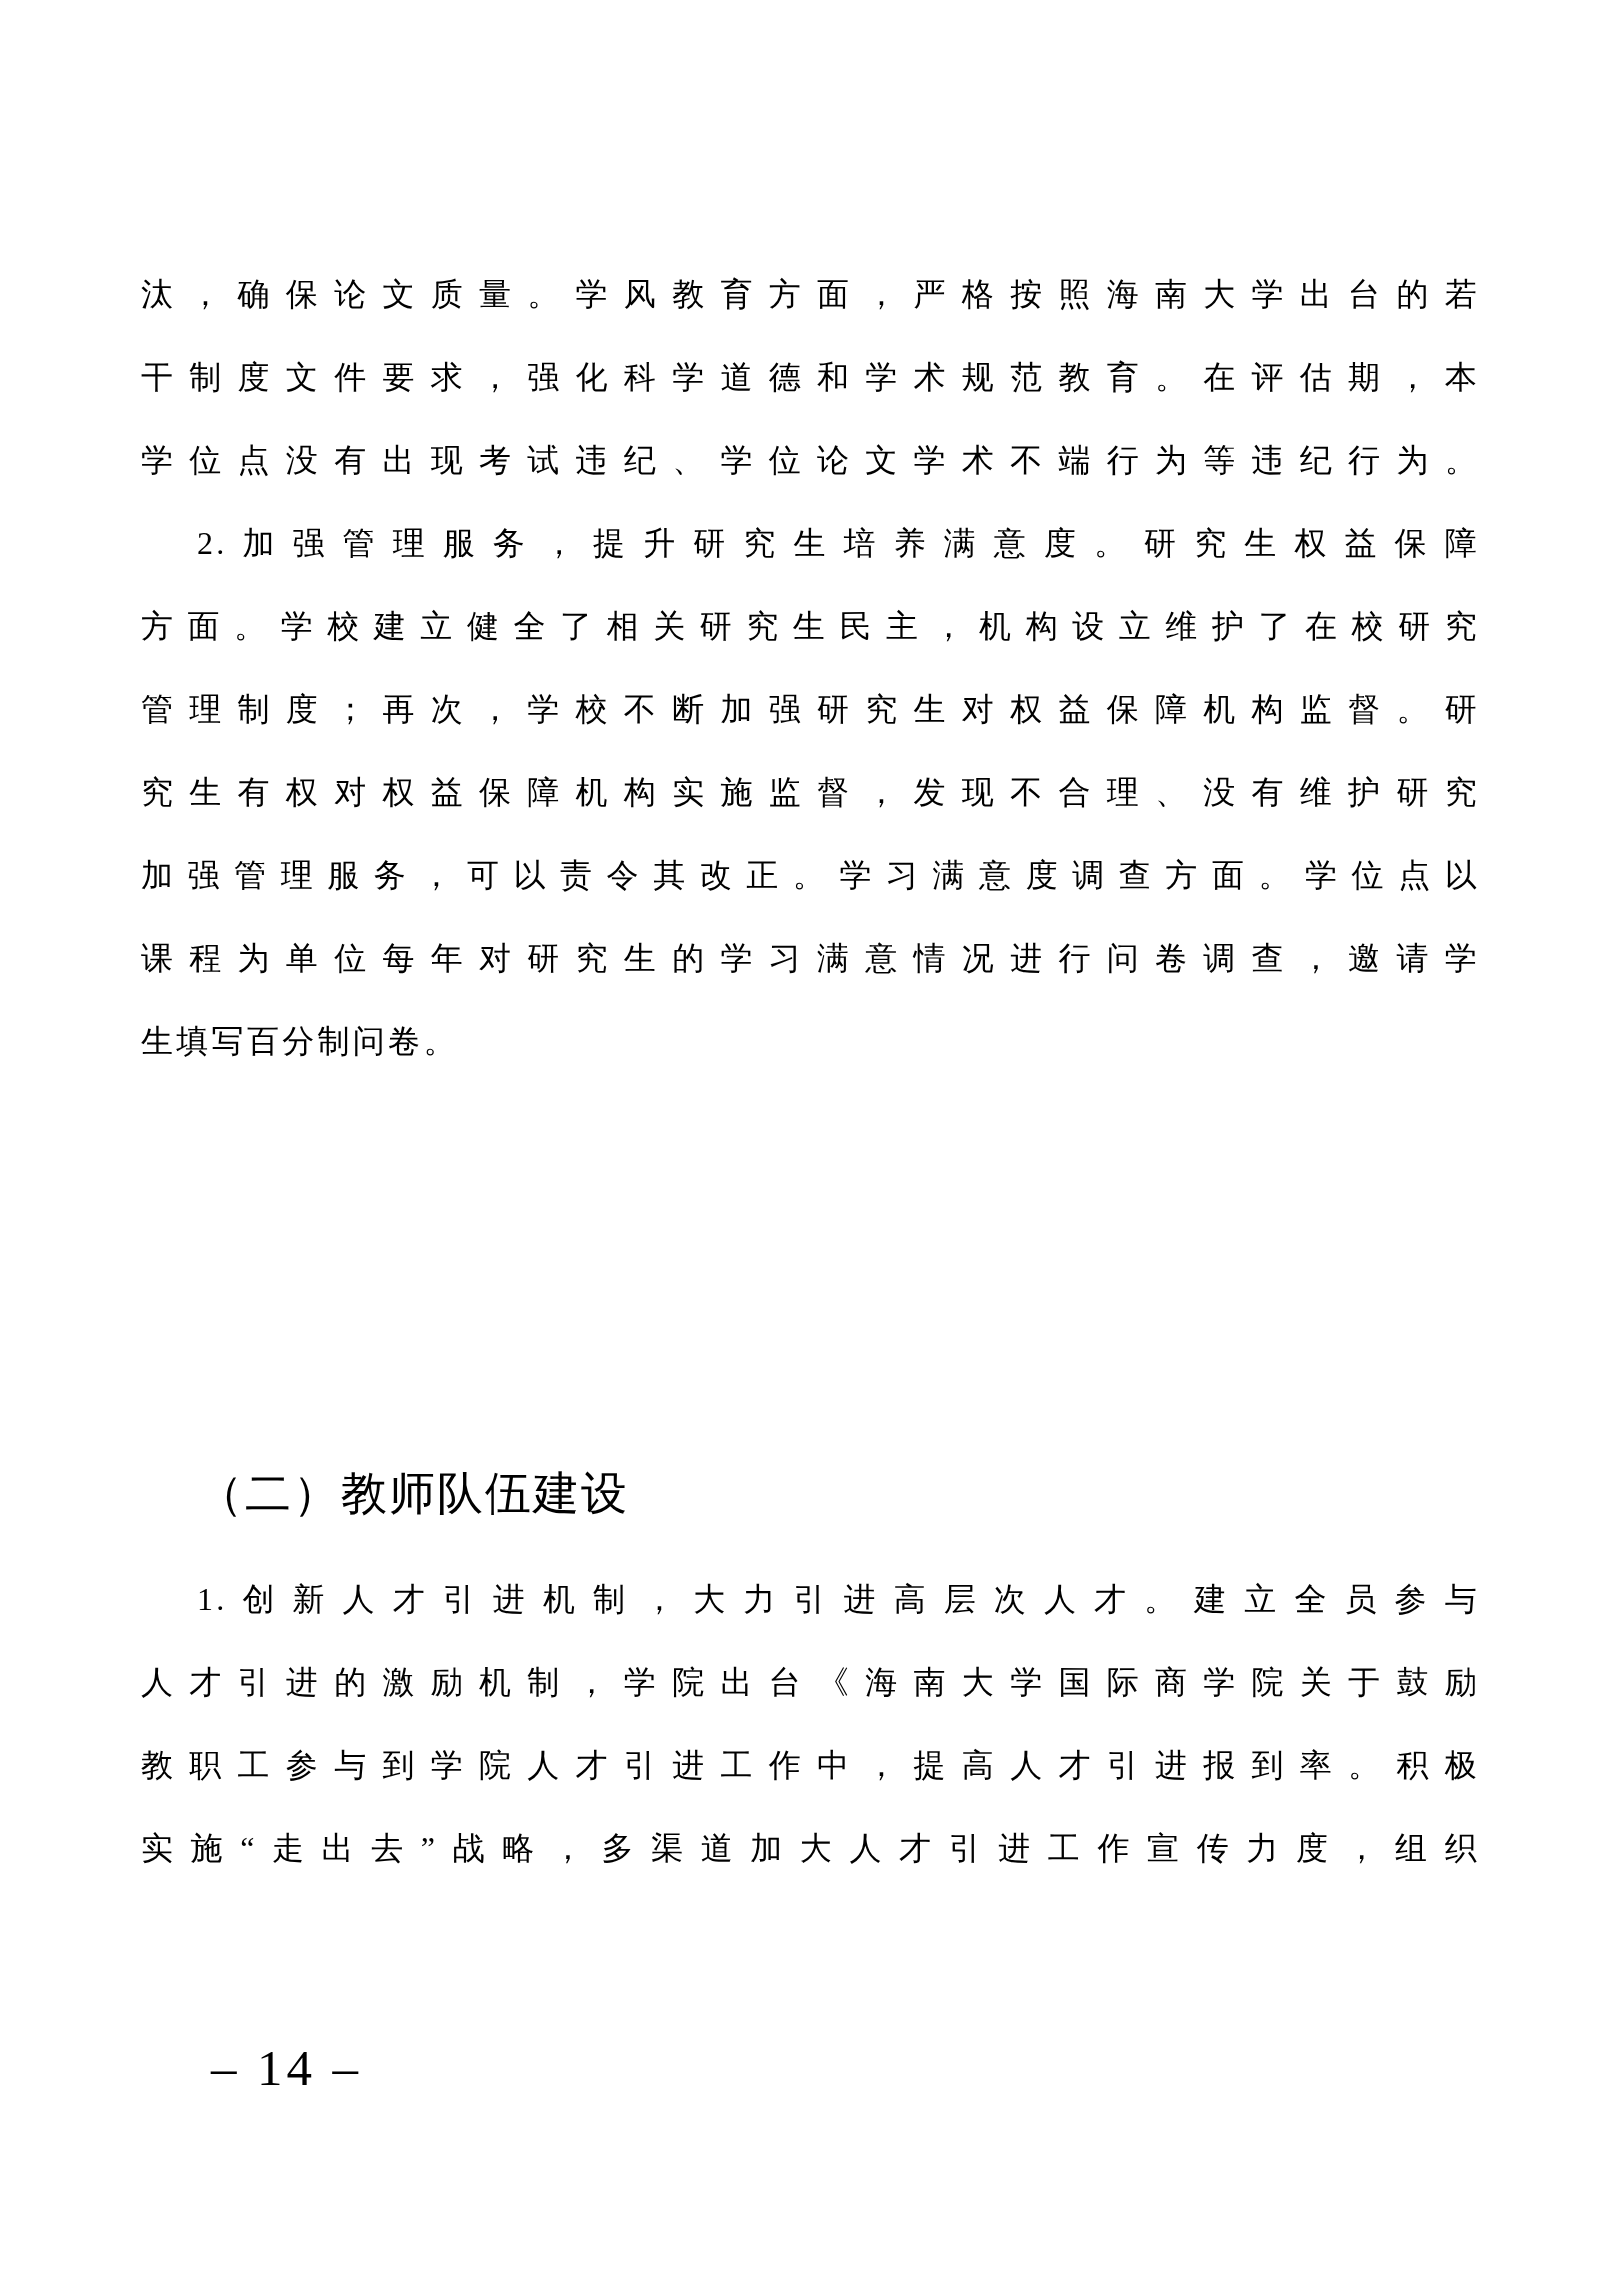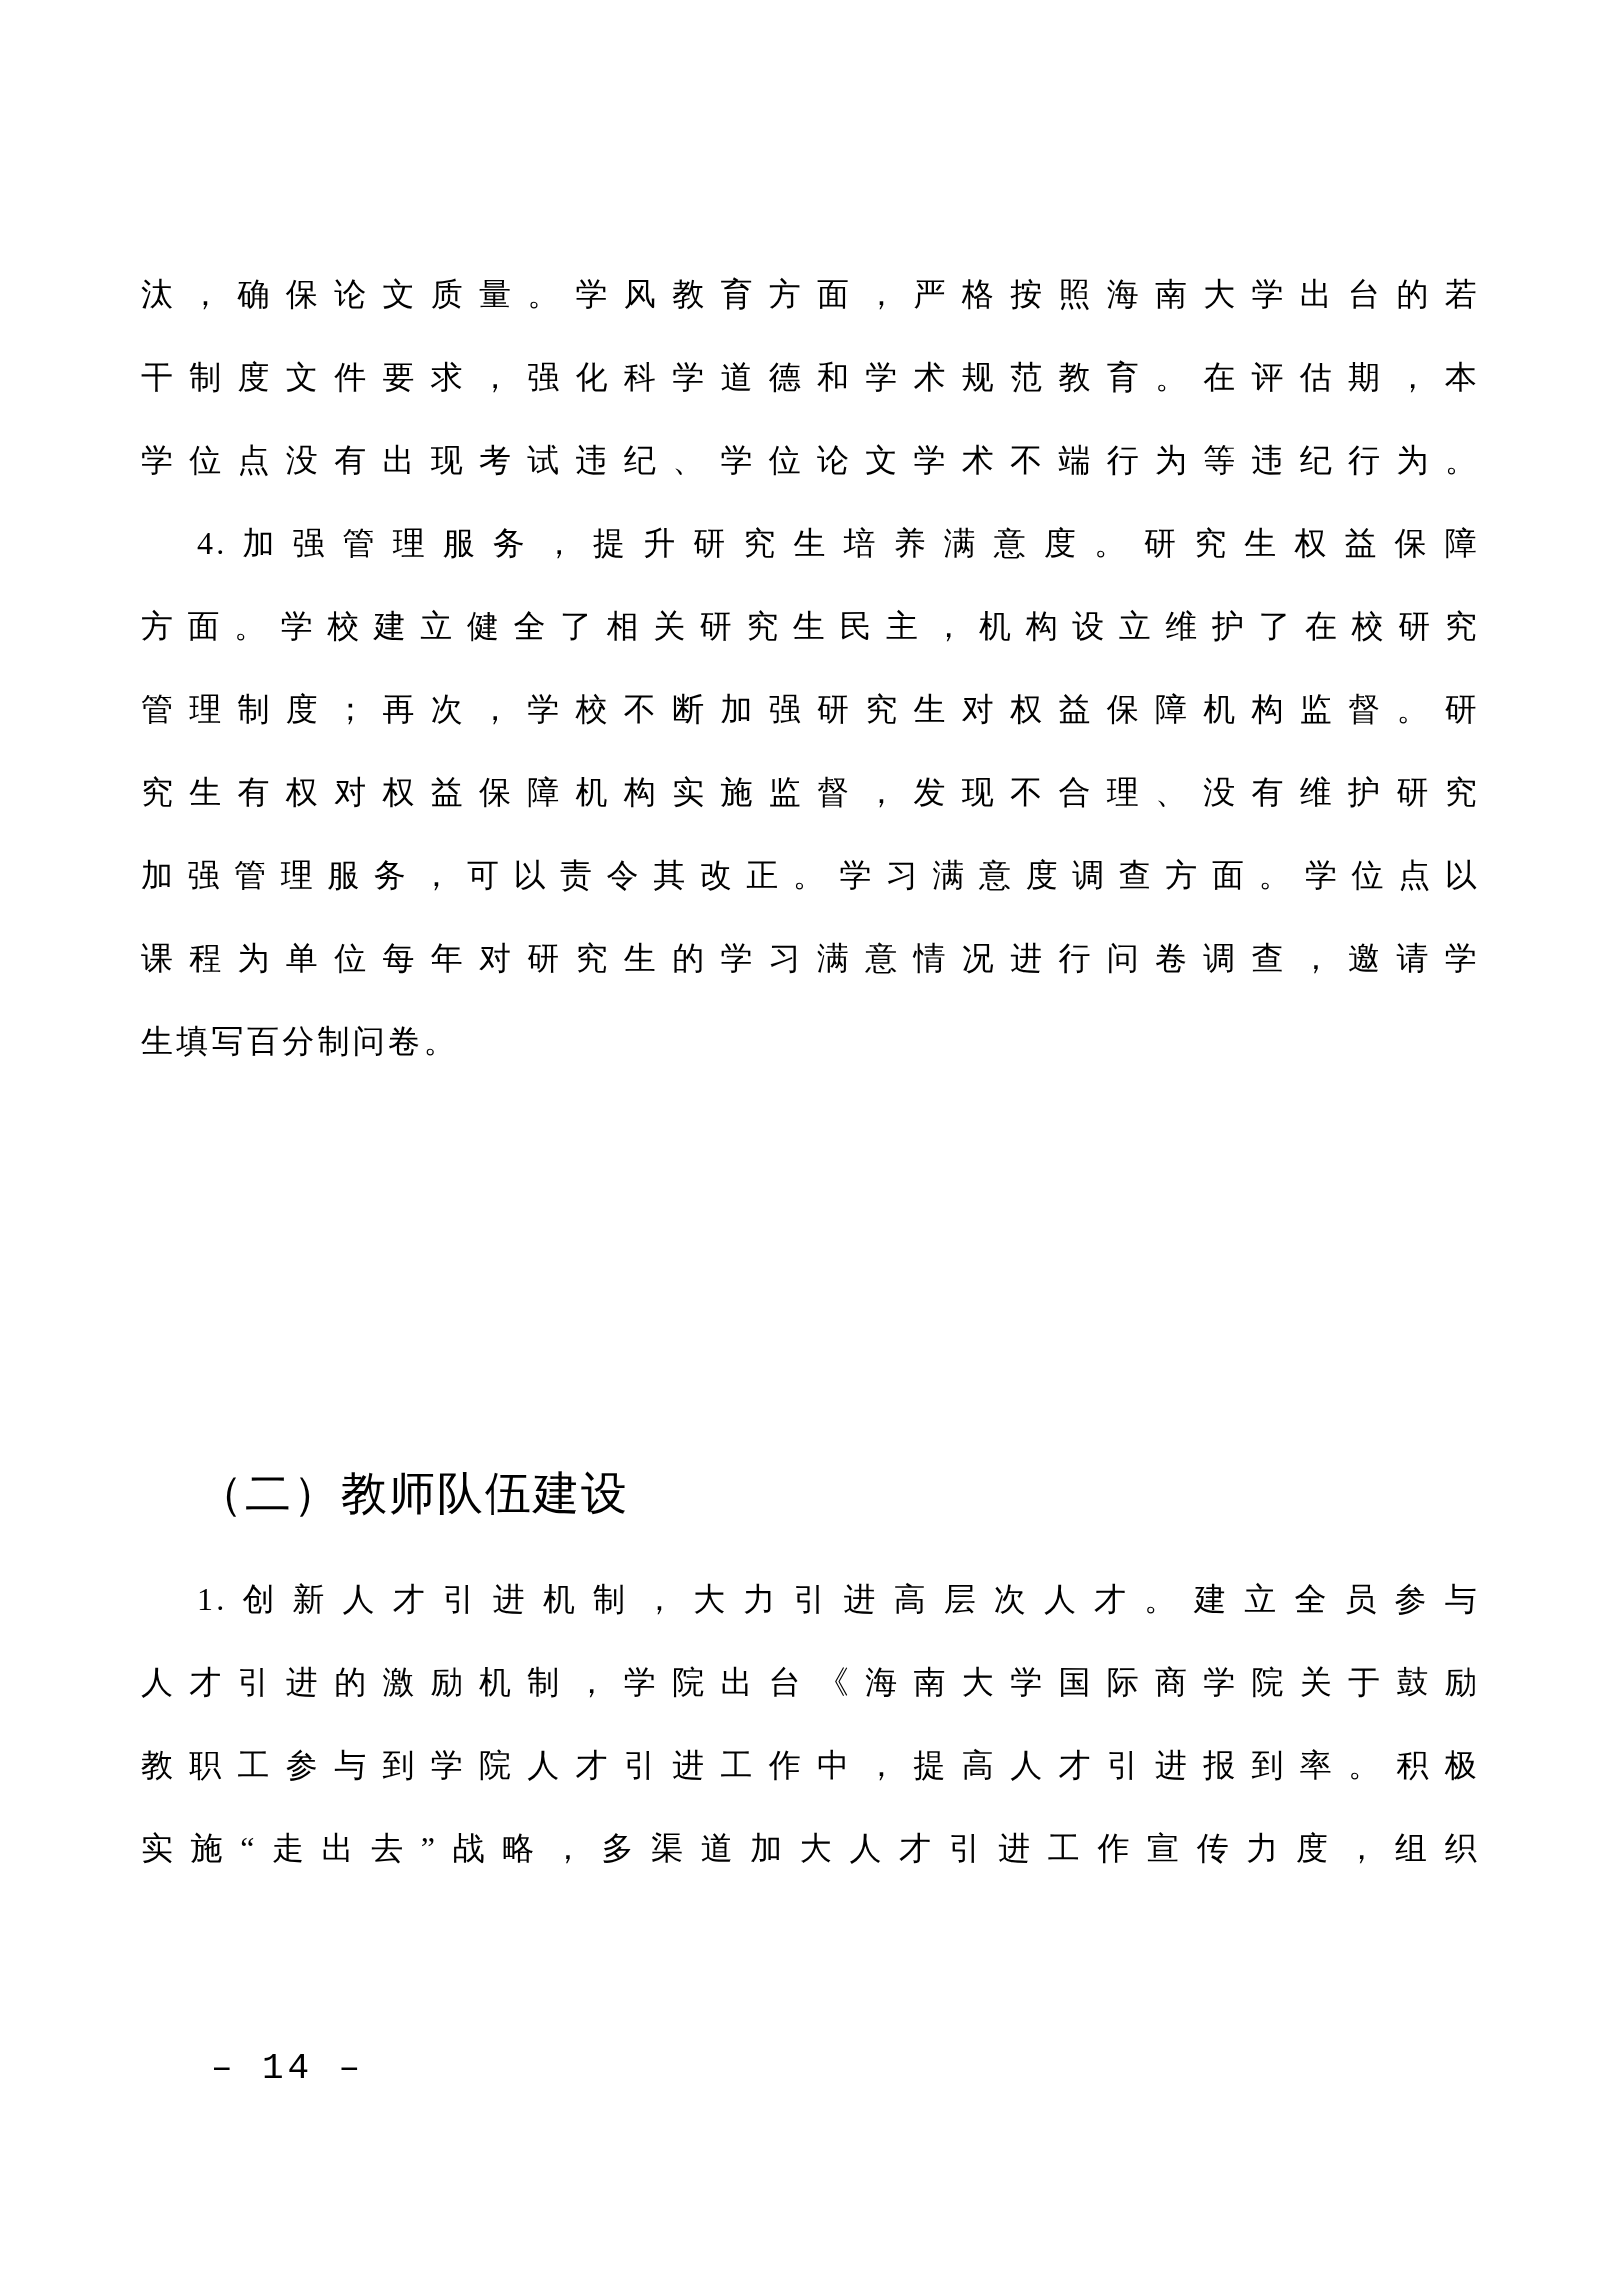--- a/index.html
+++ b/index.html
@@ -50,41 +50,41 @@
     font-size: 46px;
     font-weight: 400;
     letter-spacing: 2px;
     font-family: "Liberation Sans", "Liberation Serif", sans-serif;
     color: #000000;
   }
   .page-number {
     position: absolute;
     left: 211px;
     top: 2044px;
-    font-size: 36px;
+    font-size: 51px;
     line-height: 49px;
     letter-spacing: 3.9px;
     color: #000000;
-    font-family: Liberation Mono, monospace;
+    font-family: Liberation Serif, serif;
     text-align: center;
   }
 </style>
 </head>
 <body>
 
 <div class="page">
 
   <div class="text-col" style="top:253px">
     <div>
       <div class="line just">汰，确保论文质量。学风教育方面，严格按照海南大学出台的若</div>
       <div class="line just">干制度文件要求，强化科学道德和学术规范教育。在评估期，本</div>
       <div class="line just">学位点没有出现考试违纪、学位论文学术不端行为等违纪行为。</div>
     </div>
     <div>
-      <div class="line just indent">4.加强管理服务，提升研究生培养满意度。研究生权益保障</div>
+      <div class="line just indent">2.加强管理服务，提升研究生培养满意度。研究生权益保障</div>
       <div class="line just">方面。学校建立健全了相关研究生民主，机构设立维护了在校研究</div>
       <div class="line just">管理制度；再次，学校不断加强研究生对权益保障机构监督。研</div>
       <div class="line just">究生有权对权益保障机构实施监督，发现不合理、没有维护研究</div>
       <div class="line just">加强管理服务，可以责令其改正。学习满意度调查方面。学位点以</div>
       <div class="line just">课程为单位每年对研究生的学习满意情况进行问卷调查，邀请学</div>
       <div class="line">生填写百分制问卷。</div>
     </div>
   </div>
 
   <h2 class="heading">（二）教师队伍建设</h2>

